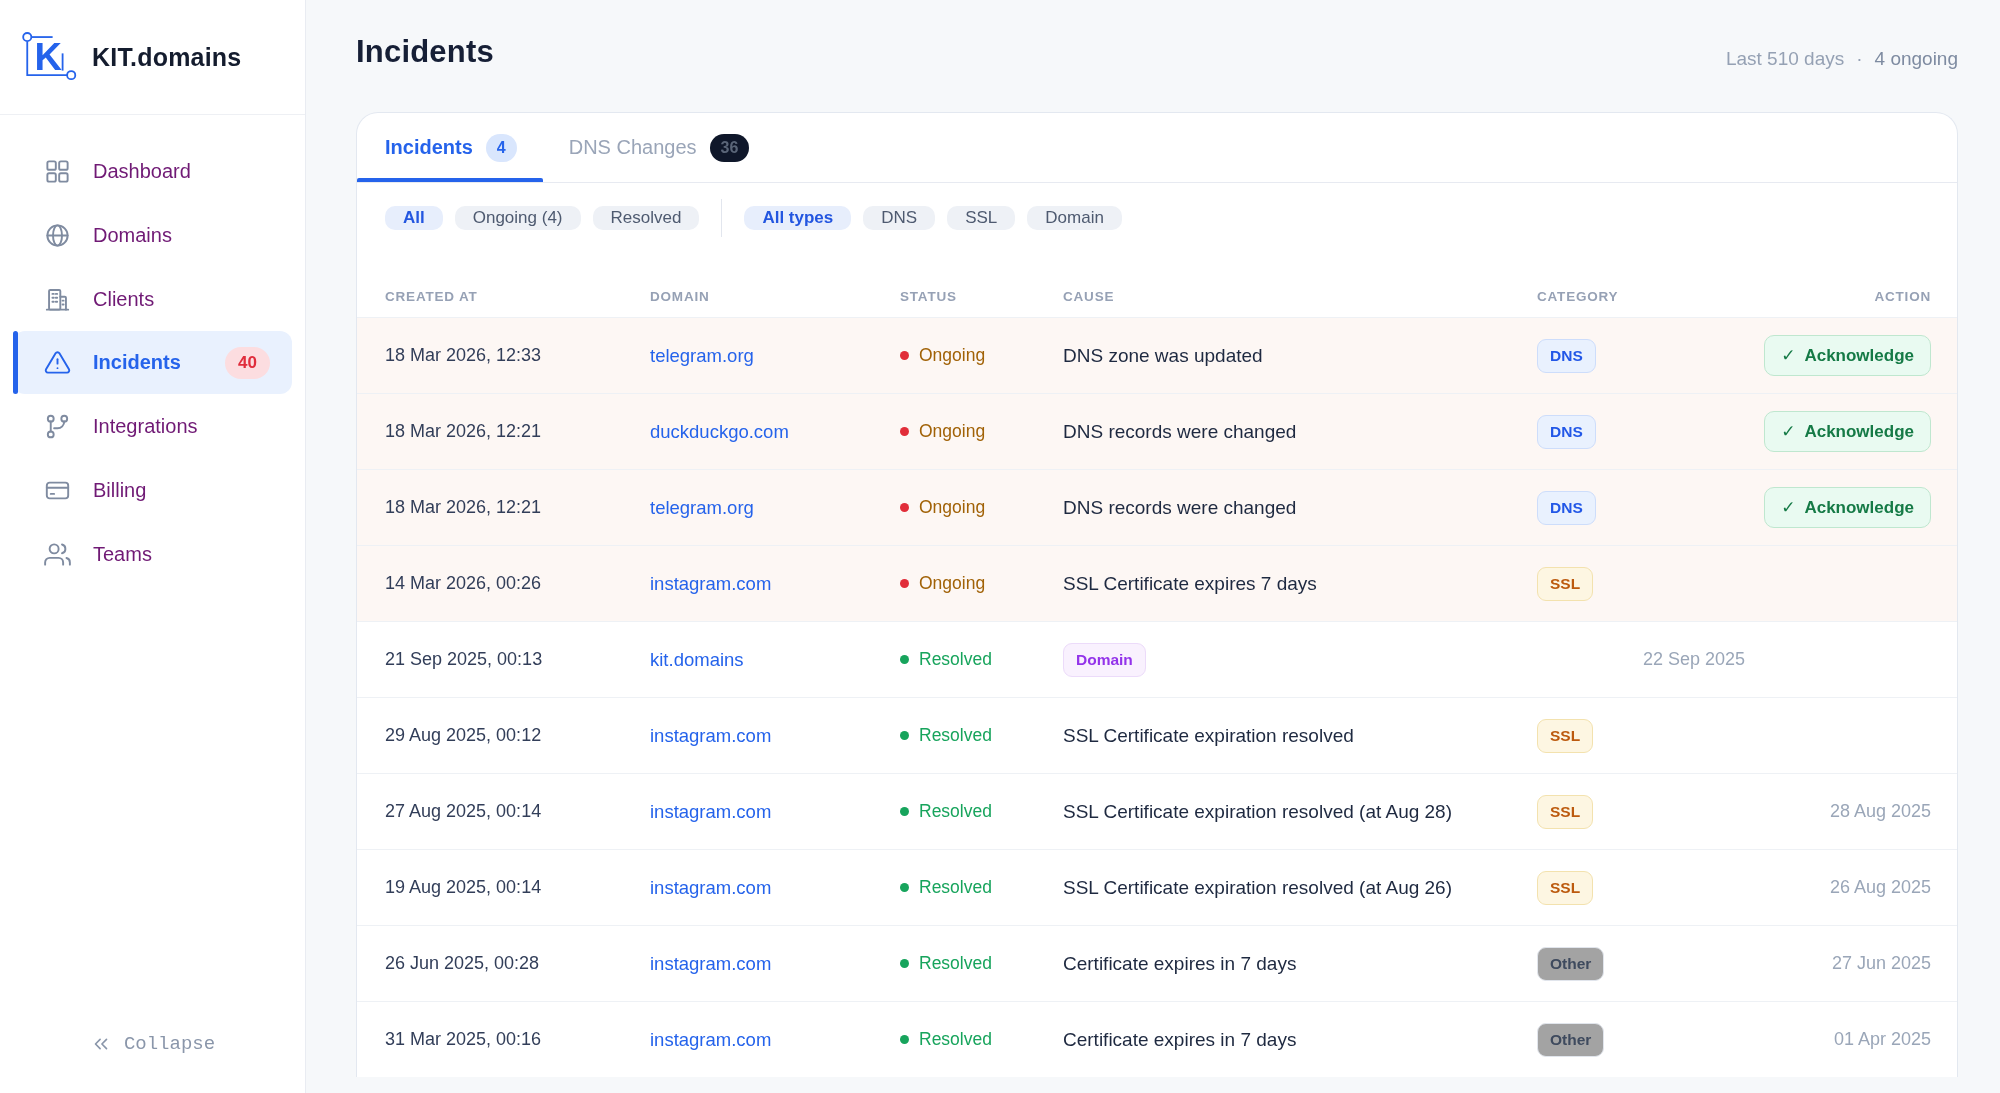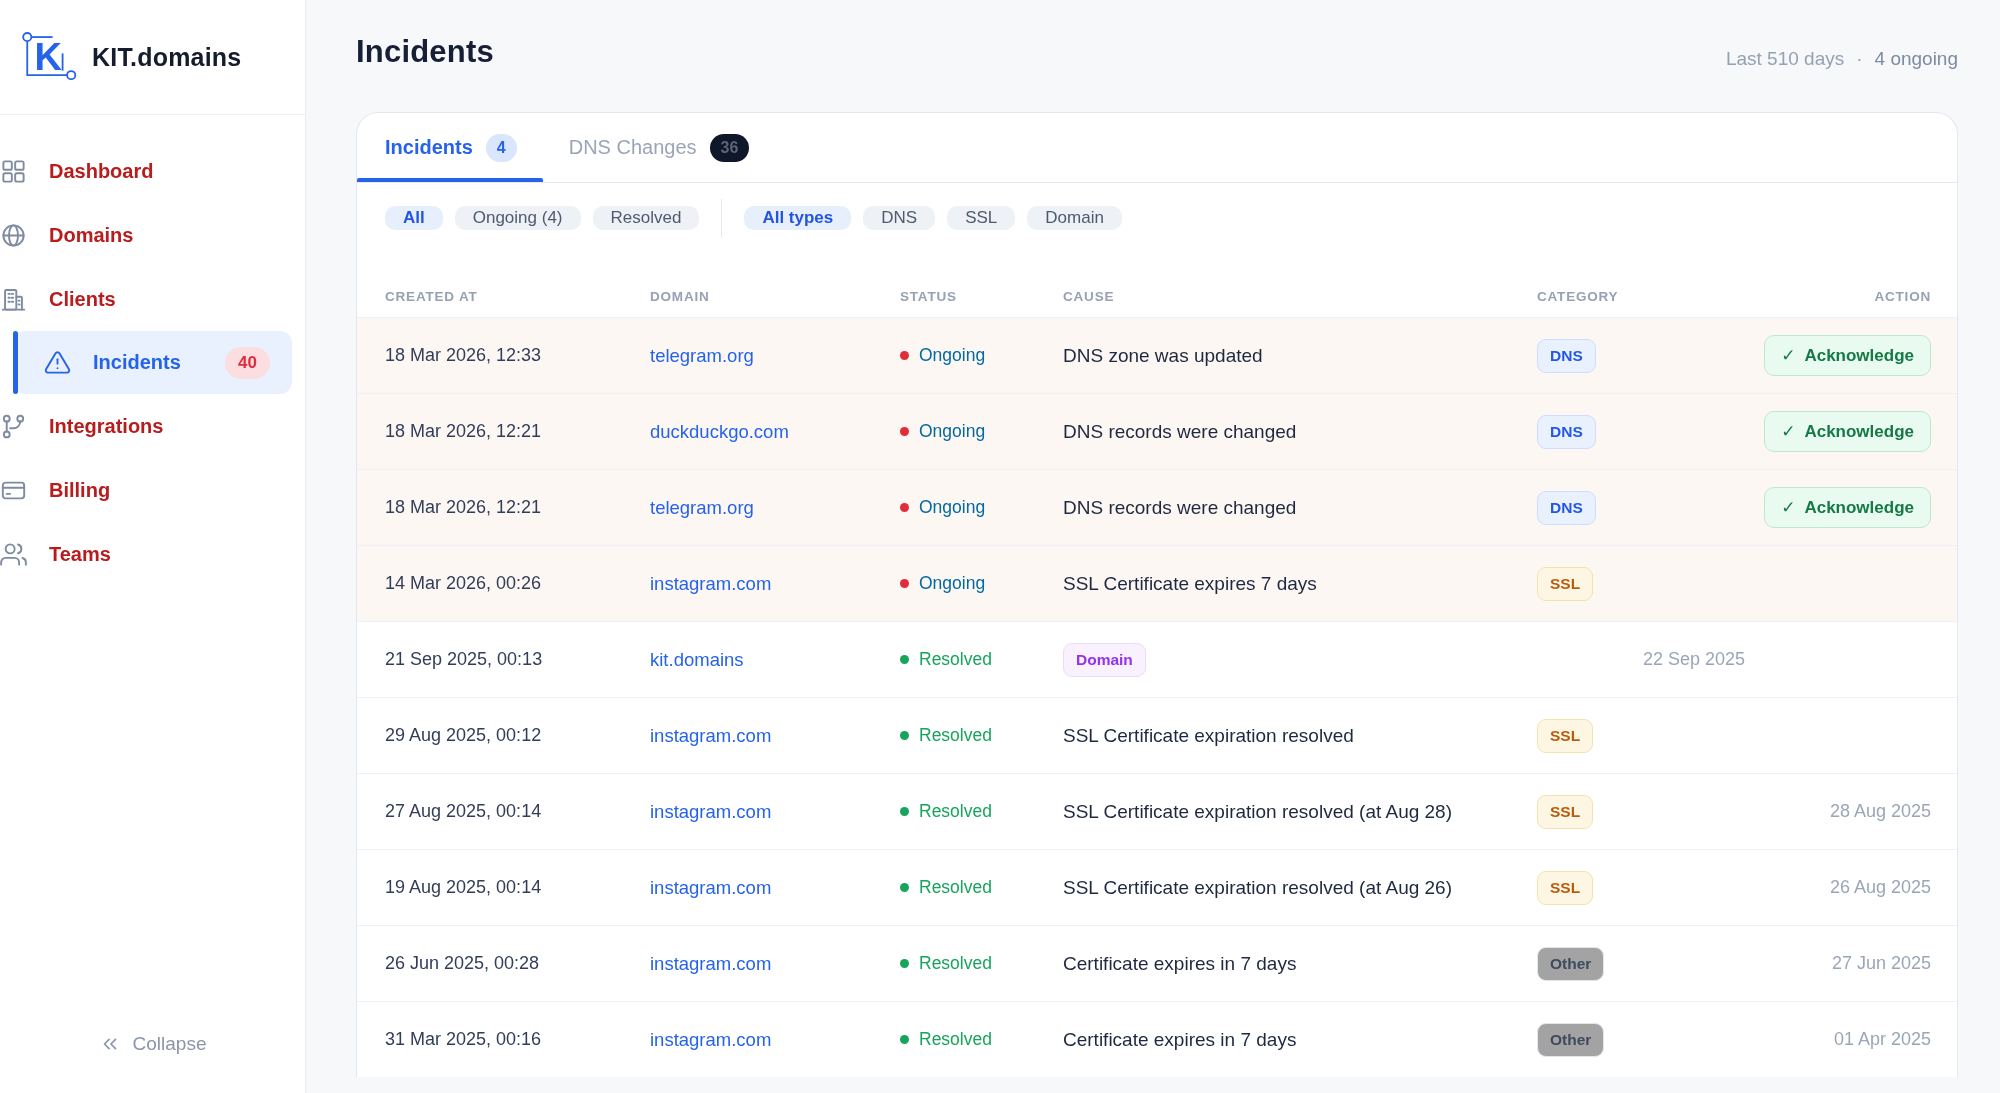--- a/index.html
+++ b/index.html
@@ -18,40 +18,40 @@
   .logo {
     height:115px; display:flex; align-items:center; gap:14px;
     padding:0 20px 0 20px; border-bottom:1px solid #eef0f4; cursor:pointer;
   }
   .logo svg { width:58px; height:58px; }
   .brand { font-size:25px; font-weight:700; color:#141c2e; letter-spacing:.2px; }
 
   .nav { padding-top:24px; flex:1; }
   .nav-item {
     position:relative; height:64px; display:flex; align-items:center; gap:22px;
-    cursor:pointer; color:#b91c1c; font-size:20px; font-weight:700;
+    padding-left:44px; cursor:pointer; color:#701a75; font-size:20px; font-weight:400;
   }
   .nav-item .ni-icon { width:27px; height:27px; color:#7f8ba0; display:flex; }
   .nav-item .ni-icon svg { width:27px; height:27px; }
   .nav-item.active {
     margin:0 13px; padding-left:31px; height:63px;
     background:#e9f1fe; border-radius:12px; color:#2563eb; font-weight:700;
   }
   .nav-item.active .ni-icon { color:#2563eb; }
   .nav-item.active::before {
     content:""; position:absolute; left:0; top:0; bottom:0; width:5px;
     background:#2563eb; border-radius:6px;
   }
   .nav-badge {
     margin-left:auto; margin-right:22px; background:#fcdde0; color:#e02d3c;
     font-size:17px; font-weight:700; border-radius:999px; padding:6px 13px;
   }
   .collapse-btn {
     display:flex; align-items:center; justify-content:center; gap:12px;
-    color:#8a96aa; font-size:19px; padding:26px 0 38px; cursor:pointer;
+    color:#8a96aa; font-size:19px; padding:26px 0 38px; cursor:pointer;font-family:Liberation Mono, monospace;
   }
   .collapse-btn svg { width:22px; height:22px; }
 
   
   .main { flex:1; padding:34px 42px 0 50px; }
   .page-head { display:flex; align-items:flex-start; justify-content:space-between; height:52px; }
   .page-title { font-size:31px; font-weight:800; color:#161f36; letter-spacing:.2px; }
   .head-meta { display:flex; align-items:center; gap:12px; font-size:19px; color:#95a1b4; margin-top:14px; }
   .head-meta .dotsep { color:#95a1b4; }
   .head-meta .ongoing { color:#7e8ba1; }
@@ -98,21 +98,21 @@
     font-size:13.5px; font-weight:700; letter-spacing:.8px; color:#96a1b5;
     text-transform:uppercase;
   }
   .th.right, .cell.right { text-align:right; }
   .trow { height:76px; border-top:1px solid #eef1f5; background:#fff; }
   .trow.ongoing { background:#fdf7f4; }
   .cell.created { font-size:18px; color:#323e59; }
   .cell.domain a { color:#2563eb; font-weight:500; font-size:18.5px; text-decoration:none; cursor:pointer; }
   .status { display:flex; align-items:center; gap:10px; font-size:17.5px; font-weight:500; }
   .status .dot { width:9px; height:9px; border-radius:50%; }
-  .status.ongoing { color:#0369a1; } .status.ongoing .dot { background:#e12d39; }
+  .status.ongoing { color:#a16207; } .status.ongoing .dot { background:#e12d39; }
   .status.resolved { color:#17a45c; } .status.resolved .dot { background:#17a45c; }
   .cell.cause { font-size:19px; color:#1e2940; }
   .cat-badge {
     display:inline-block; padding:7px 12px; border-radius:9px;
     font-size:15.5px; font-weight:700; border:1px solid transparent;
   }
   .cat-dns    { background:#e9f1fe; border-color:#cdddfb; color:#2257e7; }
   .cat-ssl    { background:#fdf6e2; border-color:#f3e2ae; color:#bc5a0e; }
   .cat-domain { background:#f9f1fe; border-color:#ecdbfa; color:#9333ea; }
   .cat-other  { background:#a3a3a3; border-color:#e1e5ec; color:#3e4a5e; }

